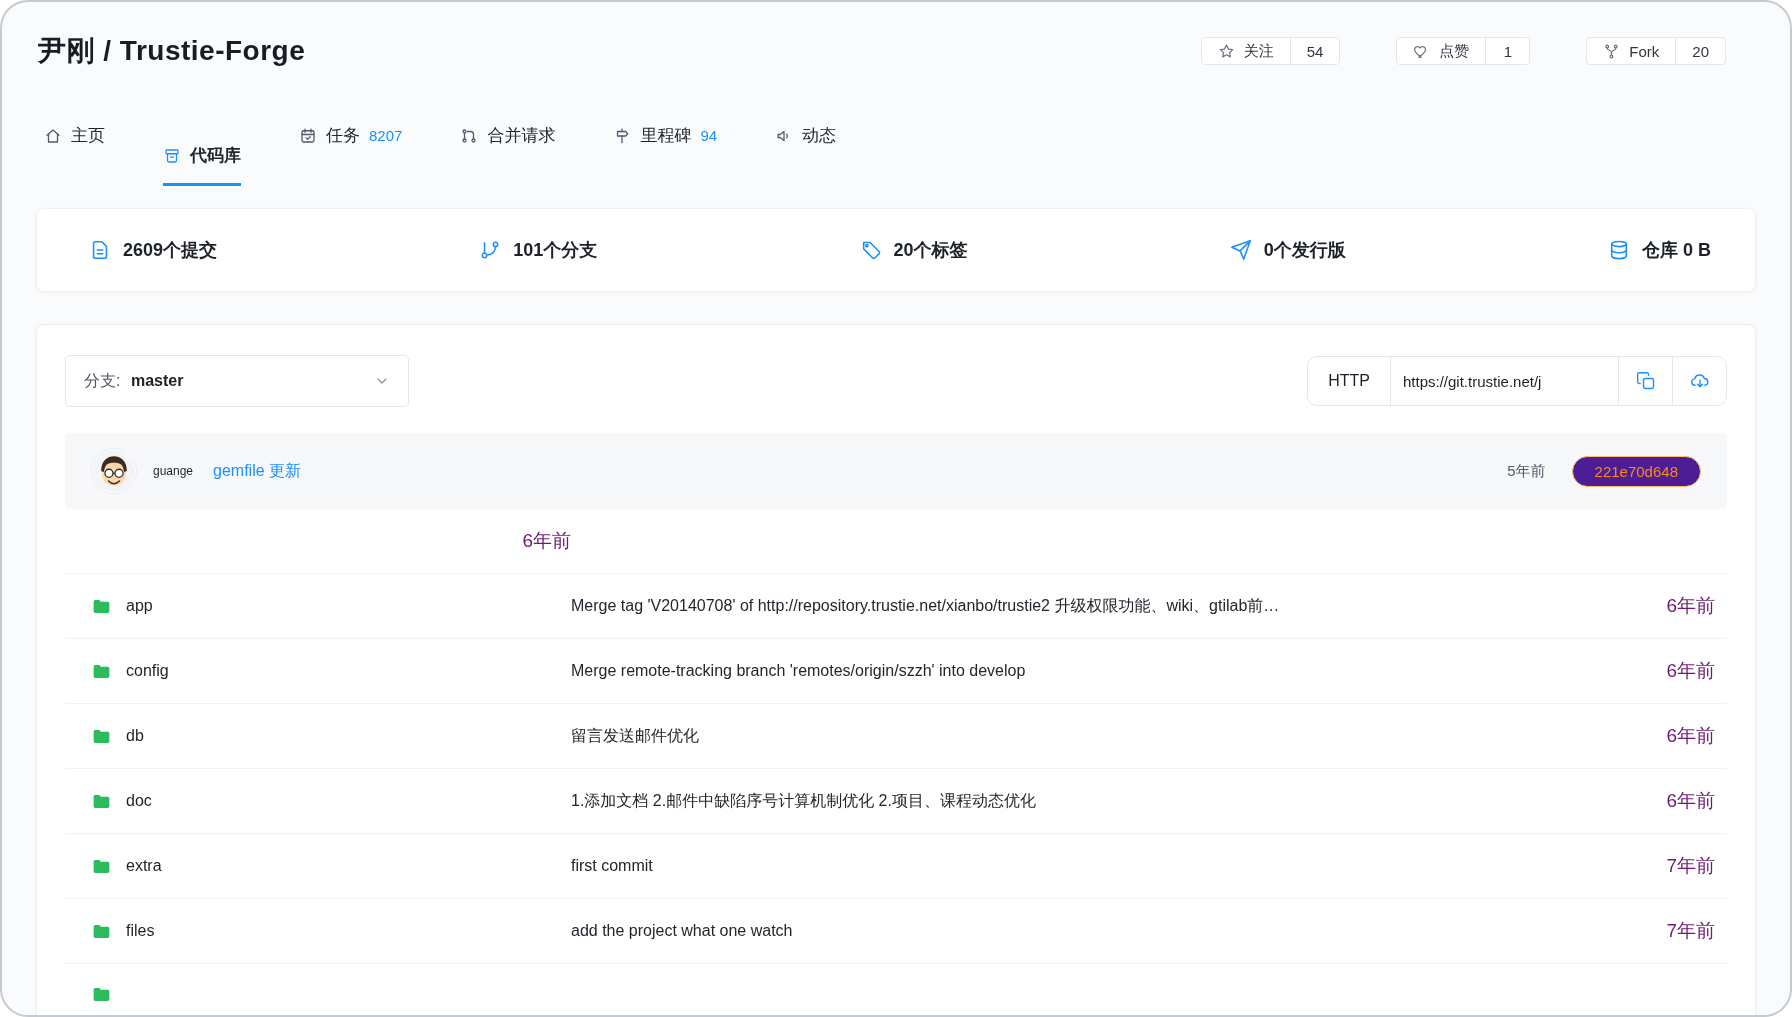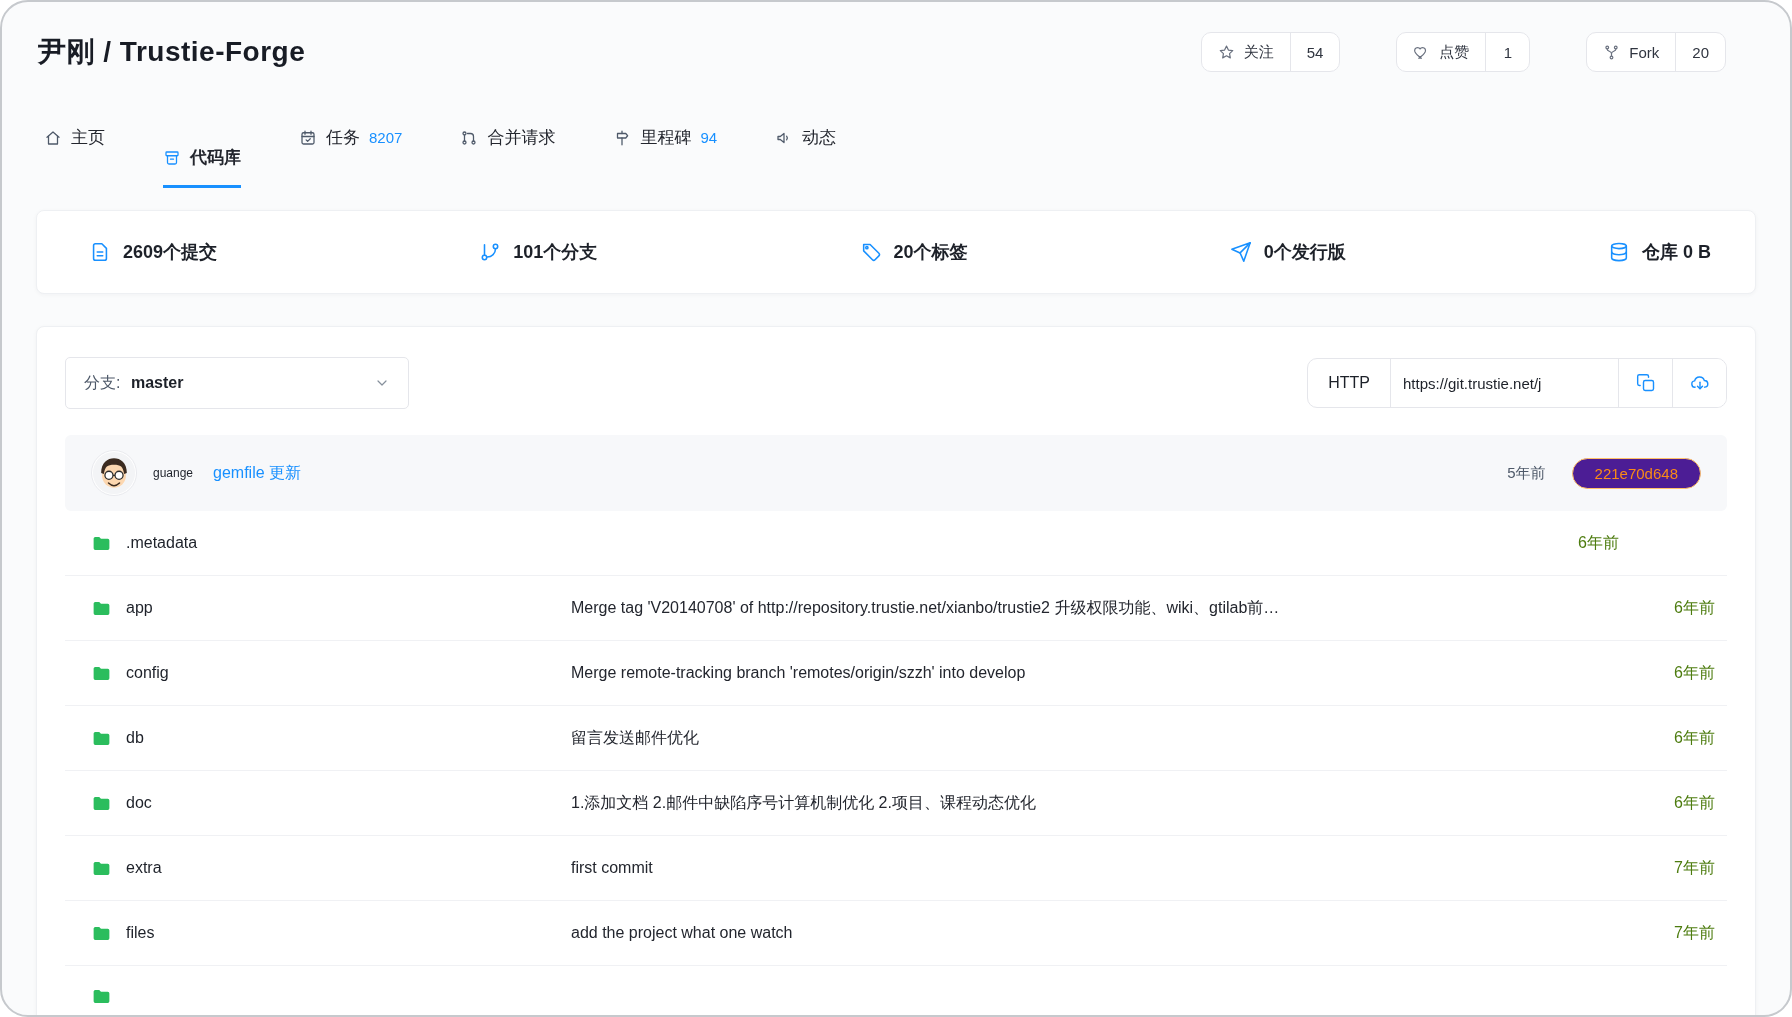--- a/index.html
+++ b/index.html
@@ -19,23 +19,23 @@
   }
   
   .page-header{
     display:flex; align-items:center; justify-content:space-between;
     padding:30px 64px 0 36px;
   }
   .page-title{ font-size:28px; font-weight:700; letter-spacing:.5px; color:#181c25;}
   .header-actions{ display:flex; gap:56px; }
   .btn-group{
     display:inline-flex; align-items:stretch;
-    border:1px solid #e5e6eb; border-radius:10px; background:#fff;
+    border:1px solid #e5e6eb; border-radius:4px; background:#fff;
     overflow:hidden; font-size:15px; color:#303540; cursor:pointer;
-    height:40px;
+    height:28px;
   }
   .btn-main{ display:flex; align-items:center; gap:9px; padding:0 16px; }
   .btn-count{ display:flex; align-items:center; justify-content:center; padding:0 16px; border-left:1px solid #e5e6eb; min-width:44px;}
   .btn-group svg{ width:17px; height:17px; stroke:#6b7280; fill:none; stroke-width:1.7; stroke-linecap:round; stroke-linejoin:round;}
   
   .tabs{ display:flex; gap:58px; padding:34px 0 0 42px; }
   .tab{
     display:flex; align-items:center; gap:9px;
     font-size:17px; color:#23262e; padding-bottom:16px;
     border-bottom:3px solid transparent; cursor:pointer;
@@ -113,21 +113,21 @@
     display:grid; grid-template-columns:480px 1fr 96px;
     align-items:center; height:65px;
     padding:0 12px 0 26px;
     border-bottom:1px solid #f0f1f4;
     cursor:pointer;
   }
   .file-name-cell{ display:flex; align-items:center; gap:14px; }
   .folder-icon{ width:21px; height:21px; flex:0 0 auto;}
   .file-name{ font-size:16px; color:#1d2129;}
   .file-msg{ font-size:16px; color:#23262e; white-space:nowrap; overflow:hidden; text-overflow:ellipsis; padding-right:30px;}
-  .file-time{ font-size:16px; color:#4d7c0f; text-align:right;}
+  .file-time{ font-size:19px; color:#701a75; text-align:right;}
   .file-row.partial{ border-bottom:none; height:56px; align-items:start; padding-top:20px;}
 </style>
 </head>
 <body>
 
 <div class="window">
 
   <header class="page-header">
     <h1 class="page-title">尹刚 / Trustie-Forge</h1>
     <div class="header-actions">
@@ -310,26 +310,20 @@
         </span>
         <span class="commit-author">guange</span>
         <span class="commit-msg">gemfile 更新</span>
         <span class="commit-right">
           <span class="commit-time">5年前</span>
           <span class="commit-sha">221e70d648</span>
         </span>
       </div>
 
       <div class="file-row">
-        <span class="file-name-cell">
-          <svg class="folder-icon" viewBox="0 0 24 24">
-              <path d="M3 6.3A1.8 1.8 0 0 1 4.8 4.5h4.6l2 2.2h7.8A1.8 1.8 0 0 1 21 8.5v9A1.8 1.8 0 0 1 19.2 19.3H4.8A1.8 1.8 0 0 1 3 17.5z" fill="#2bbd5d"></path>
-            </svg>
-          <span class="file-name">.metadata</span>
-        </span>
         <span class="file-time">6年前</span>
       </div>
 
       <div class="file-row">
         <span class="file-name-cell">
           <svg class="folder-icon" viewBox="0 0 24 24">
               <path d="M3 6.3A1.8 1.8 0 0 1 4.8 4.5h4.6l2 2.2h7.8A1.8 1.8 0 0 1 21 8.5v9A1.8 1.8 0 0 1 19.2 19.3H4.8A1.8 1.8 0 0 1 3 17.5z" fill="#2bbd5d"></path>
             </svg>
           <span class="file-name">app</span>
         </span>

